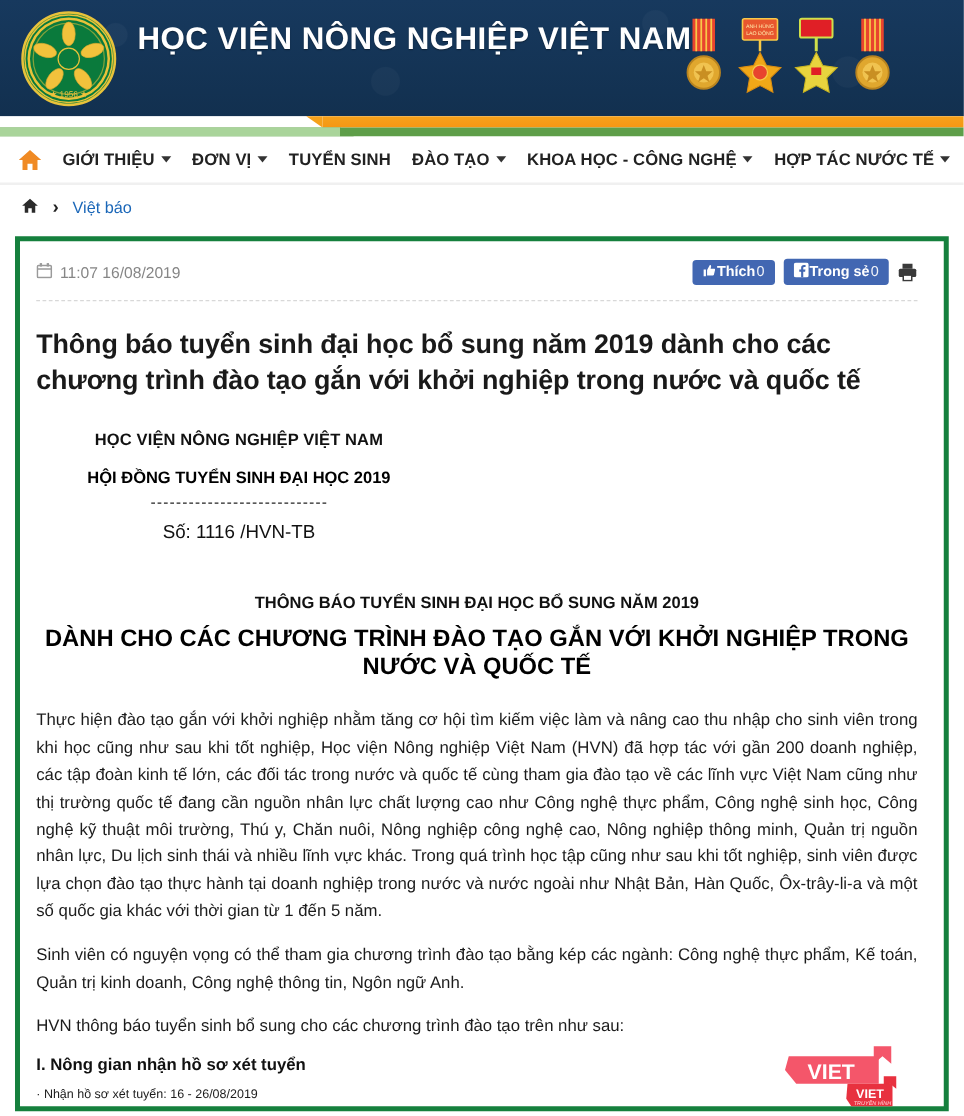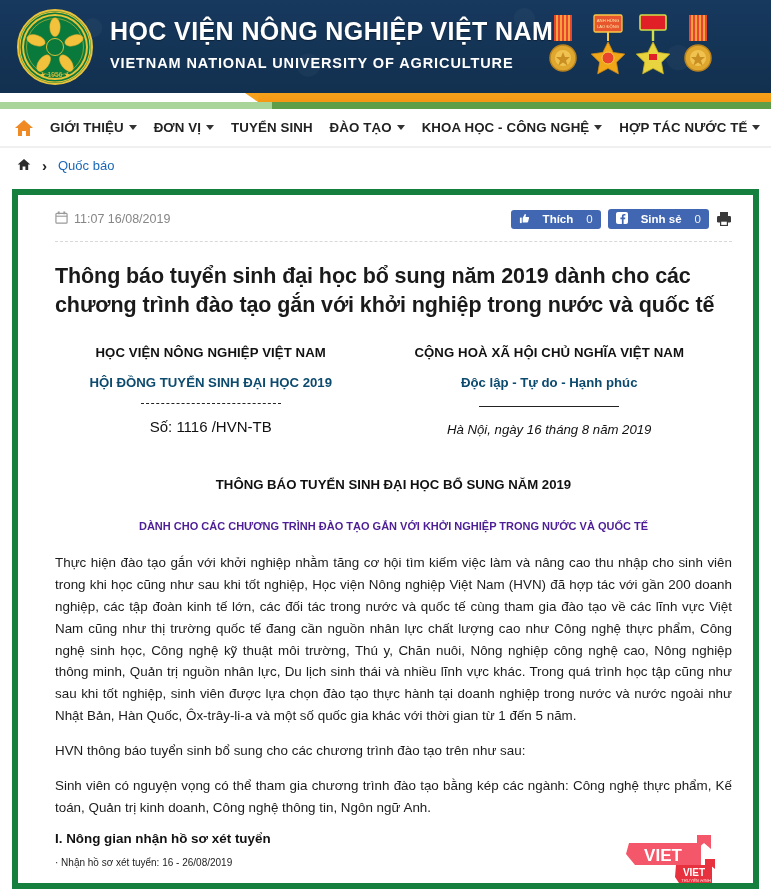--- a/index.html
+++ b/index.html
@@ -93,66 +93,66 @@
   .breadcrumb {
     height: 35px; display: flex; align-items: center;
     padding-left: 17px; gap: 11px; font-size: 13px;
   }
   .bc-link { color: #1b67b8; cursor: pointer; }
   .bc-sep { color: #222222; font-size: 15px; font-weight: bold; }
 
   
   .card {
     margin: 6px 12px 0 12px;
-    border: 6px solid #15803d;
+    border: 4px solid #15803d;
     background: #ffffff;
     height: 700px;
-    padding: 14px 21px 0 37px;
+    padding: 14px 21px 0 13px;
     position: relative;
   }
   .meta-row {
     display: flex; align-items: center; justify-content: space-between;
     padding-bottom: 12px; border-bottom: 1px dashed #d8d8d8;
   }
   .meta-date { display: flex; align-items: center; gap: 6px; color: #868686; font-size: 12.5px; }
   .social { display: flex; align-items: center; gap: 7px; }
   .fb-btn {
-    display: flex; align-items: center; gap: 13px;
+    display: flex; align-items: center; gap: 1px;
     background: #4267b2; color: #ffffff;
     font-size: 11.5px; font-weight: bold;
     padding: 3px 8px; border-radius: 3px; cursor: pointer;
   }
   .fb-count { font-weight: normal; opacity: .92; }
   .printer { cursor: pointer; display: flex; align-items: center; }
 
   .post-title {
     font-size: 21.5px; font-weight: bold; color: #1a1a1a;
     line-height: 1.33; margin-top: 20px; letter-spacing: -.1px;
   }
 
   .doc-head { display: flex; margin-top: 26px; }
   .doc-col { text-align: center; }
   .doc-col.left { width: 46%; }
   .doc-col.right { width: 54%; }
   .dh-l1 { font-size: 13.2px; font-weight: bold; color: #111; letter-spacing: .1px; }
-  .dh-l2 { font-size: 13.2px; font-weight: bold; color: #0c4a6e; margin-top: 15px; }
+  .dh-l2 { font-size: 13.2px; font-weight: bold; color: #000000; margin-top: 15px; }
   .dh-rule-dash {
     width: 140px; margin: 13px auto 0 auto;
     border-top: 1px dashed #222;
   }
   .dh-rule-solid {
     width: 140px; margin: 16px auto 0 auto;
     border-top: 1px solid #222;
   }
   .dh-num { font-size: 15px; color: #111; margin-top: 14px; }
   .dh-date { font-size: 13.2px; color: #111; font-style: italic; margin-top: 15px; }
 
   .subject { text-align: center; margin-top: 40px; }
   .subject-l1 { font-size: 13.2px; font-weight: bold; color: #111; }
-  .subject-l2 { font-size: 11px; font-weight: bold; color: #4c1d95; margin-top: 28px; }
+  .subject-l2 { font-size: 19px; font-weight: bold; color: #000000; margin-top: 12px; }
 
   .body-text { margin-top: 20px; }
   .body-text p {
     font-size: 13.4px; color: #1c1c1c; line-height: 1.63;
     text-align: justify; margin-bottom: 13px;
   }
   .sec-head { font-size: 13.4px; font-weight: bold; color: #111; margin-bottom: 11px; }
   .bullet { font-size: 10px; color: #1c1c1c; }
 
   
@@ -173,21 +173,20 @@
         <ellipse cx="26" cy="55" rx="5.5" ry="10" transform="rotate(216 26 55)"></ellipse>
         <ellipse cx="18" cy="31" rx="5.5" ry="10" transform="rotate(288 18 31)"></ellipse>
       </g>
       <circle cx="38" cy="38" r="9" fill="#0a7a3c" stroke="#e8c23a" stroke-width="1"></circle>
       <text x="38" y="70" font-size="7" fill="#f2c23c" text-anchor="middle" font-family="Liberation Sans, sans-serif">★ 1956 ★</text>
     </svg>
   </div>
 
   <div class="banner-titles">
     <div class="banner-title">HỌC VIỆN NÔNG NGHIỆP VIỆT NAM</div>
-    <div class="banner-sub">VIETNAM NATIONAL UNIVERSITY OF AGRICULTURE</div>
   </div>
 
   <div class="medals">
     <div class="medal">
       <svg viewBox="0 0 36 68" width="36" height="68">
         <rect x="9" y="2" width="18" height="26" fill="#e8442e"></rect>
         <g stroke="#f7c948" stroke-width="1.4">
           <line x1="12" y1="2" x2="12" y2="28"></line>
             <line x1="16" y1="2" x2="16" y2="28"></line>
           <line x1="20" y1="2" x2="20" y2="28"></line>
@@ -272,21 +271,21 @@
 
 </nav>
 
 <div class="breadcrumb">
   <span>
     <svg width="14" height="13" viewBox="0 0 20 18">
       <path d="M10 1 L19 9 H16 V17 H12 V12 H8 V17 H4 V9 H1 Z" fill="#2b2b2b"></path>
     </svg>
   </span>
   <span class="bc-sep">›</span>
-  <span class="bc-link">Quốc báo</span>
+  <span class="bc-link">Việt báo</span>
 </div>
 
 <div class="card">
 
   <div class="meta-row">
     <div class="meta-date">
       <span>
         <svg width="13" height="13" viewBox="0 0 14 14">
           <rect x="1" y="2.5" width="12" height="10.5" rx="1" fill="none" stroke="#9a9a9a" stroke-width="1.3"></rect>
           <rect x="3" y="0.5" width="2" height="3" fill="#9a9a9a"></rect>
@@ -309,21 +308,21 @@
         <span class="fb-count">0</span>
       </div>
 
       <div class="fb-btn">
         <span>
           <svg width="12" height="12" viewBox="0 0 12 12">
             <rect width="12" height="12" rx="2" fill="#fff"></rect>
             <path d="M7.6 12V7.3h1.5l.23-1.8H7.6V4.4c0-.5.15-.85.9-.85h.95V1.95C9.28 1.92 8.74 1.9 8.1 1.9c-1.3 0-2.2.8-2.2 2.28V5.5H4.4v1.8h1.5V12z" fill="#4267b2"></path>
           </svg>
         </span>
-        <span>Sinh sẻ</span>
+        <span>Trong sẻ</span>
         <span class="fb-count">0</span>
       </div>
 
       <span class="printer">
         <svg width="16" height="16" viewBox="0 0 16 16">
           <rect x="4" y="1" width="8" height="4" fill="#3a3a3a"></rect>
           <rect x="1" y="5" width="14" height="6.5" rx="1.2" fill="#3a3a3a"></rect>
           <rect x="4" y="9.5" width="8" height="5.5" fill="#3a3a3a"></rect>
           <rect x="5.2" y="10.7" width="5.6" height="3.2" fill="#ffffff"></rect>
         </svg>
@@ -333,37 +332,31 @@
 
   <h1 class="post-title">Thông báo tuyển sinh đại học bổ sung năm 2019 dành cho các chương trình đào tạo gắn với khởi nghiệp trong nước và quốc tế</h1>
 
   <div class="doc-head">
     <div class="doc-col left">
       <div class="dh-l1">HỌC VIỆN NÔNG NGHIỆP VIỆT NAM</div>
       <div class="dh-l2">HỘI ĐỒNG TUYỂN SINH ĐẠI HỌC 2019</div>
       <div class="dh-rule-dash"></div>
       <div class="dh-num">Số: 1116 /HVN-TB</div>
     </div>
-    <div class="doc-col right">
-      <div class="dh-l1">CỘNG HOÀ XÃ HỘI CHỦ NGHĨA VIỆT NAM</div>
-      <div class="dh-l2">Độc lập - Tự do - Hạnh phúc</div>
-      <div class="dh-rule-solid"></div>
-      <div class="dh-date">Hà Nội, ngày 16 tháng 8 năm 2019</div>
-    </div>
   </div>
 
   <div class="subject">
     <div class="subject-l1">THÔNG BÁO TUYỂN SINH ĐẠI HỌC BỔ SUNG NĂM 2019</div>
     <div class="subject-l2">DÀNH CHO CÁC CHƯƠNG TRÌNH ĐÀO TẠO GẮN VỚI KHỞI NGHIỆP TRONG NƯỚC VÀ QUỐC TẾ</div>
   </div>
 
   <div class="body-text">
     <p>Thực hiện đào tạo gắn với khởi nghiệp nhằm tăng cơ hội tìm kiếm việc làm và nâng cao thu nhập cho sinh viên trong khi học cũng như sau khi tốt nghiệp, Học viện Nông nghiệp Việt Nam (HVN) đã hợp tác với gần 200 doanh nghiệp, các tập đoàn kinh tế lớn, các đối tác trong nước và quốc tế cùng tham gia đào tạo về các lĩnh vực Việt Nam cũng như thị trường quốc tế đang cần nguồn nhân lực chất lượng cao như Công nghệ thực phẩm, Công nghệ sinh học, Công nghệ kỹ thuật môi trường, Thú y, Chăn nuôi, Nông nghiệp công nghệ cao, Nông nghiệp thông minh, Quản trị nguồn nhân lực, Du lịch sinh thái và nhiều lĩnh vực khác. Trong quá trình học tập cũng như sau khi tốt nghiệp, sinh viên được lựa chọn đào tạo thực hành tại doanh nghiệp trong nước và nước ngoài như Nhật Bản, Hàn Quốc, Ôx-trây-li-a và một số quốc gia khác với thời gian từ 1 đến 5 năm.</p>
+    <p>Sinh viên có nguyện vọng có thể tham gia chương trình đào tạo bằng kép các ngành: Công nghệ thực phẩm, Kế toán, Quản trị kinh doanh, Công nghệ thông tin, Ngôn ngữ Anh.</p>
     <p>HVN thông báo tuyển sinh bổ sung cho các chương trình đào tạo trên như sau:</p>
-    <p>Sinh viên có nguyện vọng có thể tham gia chương trình đào tạo bằng kép các ngành: Công nghệ thực phẩm, Kế toán, Quản trị kinh doanh, Công nghệ thông tin, Ngôn ngữ Anh.</p>
     <div class="sec-head">I. Nông gian nhận hồ sơ xét tuyển</div>
     <div class="bullet">·  Nhận hồ sơ xét tuyển: 16 - 26/08/2019</div>
   </div>
 
   <div class="viet-widget">
     <svg viewBox="0 0 118 54" width="118" height="54">
       <path d="M78 2 h14 v14 l-7-6 -7 6 z" fill="#f4566a"></path>
       <path d="M10 10 h72 v22 h-66 l-9 -11 z" fill="#f4566a"></path>
       <text x="44" y="28" font-size="17" font-weight="bold" fill="#ffffff" text-anchor="middle" font-family="Liberation Sans, sans-serif">VIET</text>
       <path d="M86 26 h10 v10 l-5 -4 -5 4 z" fill="#e8313f"></path>

